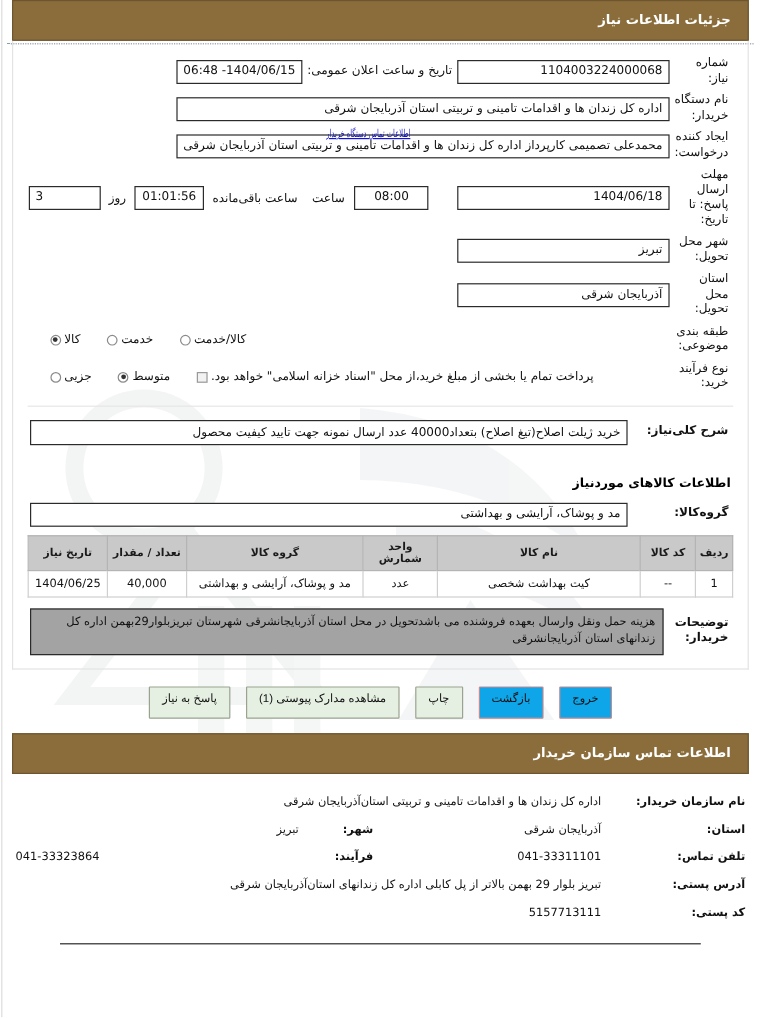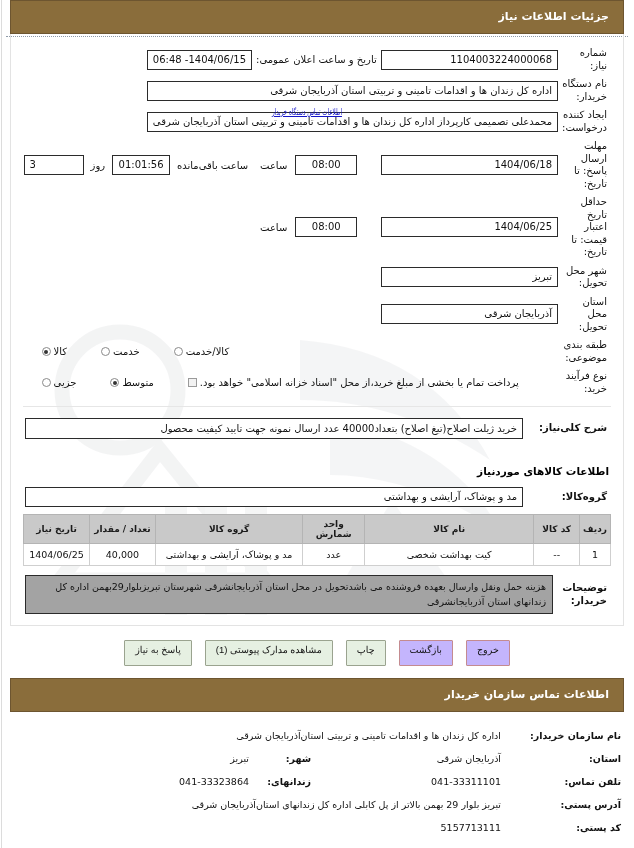--- a/index.html
+++ b/index.html
@@ -94,21 +94,21 @@
     font-size: 9px;
     text-decoration: underline;
     white-space: nowrap;
     letter-spacing: -2.2px;
     transform: scaleX(0.62);
     transform-origin: right center;
     z-index: 5;
     cursor: pointer;
   }
 
-  .radio-row { display: flex; align-items: flex-start; gap: 16px; flex-direction: row-reverse; justify-content: flex-start; }
+  .radio-row { display: flex; align-items: flex-start; gap: 4px; flex-direction: row-reverse; justify-content: flex-start; }
   .radio-item { display: inline-flex; align-items: center; gap: 3px; margin-left: 18px; flex-direction: row-reverse; }
   .radio {
     width: 9px; height: 9px; border-radius: 50%;
     border: 1px solid #8a8a8a; background: #fff; display: inline-block; position: relative;
   }
   .radio.on::after {
     content: ""; position: absolute; left: 1.5px; top: 1.5px;
     width: 4px; height: 4px; border-radius: 50%; background: #333;
   }
   .chk {
@@ -163,21 +163,21 @@
     font-size: 9.5px;
     padding: 3px 10px 10px 10px;
     border: 1px solid #7a7a7a;
     background: #e8f2e4;
     color: #111;
     cursor: pointer;
     border-radius: 1px;
     white-space: nowrap;
   }
   .btn.green { background: #e6f0e2; border-color: #9aa38f; }
-  .btn.red { background: #c4b5fd; border-color: #c48b90; }
+  .btn.red { background: #0ea5e9; border-color: #c48b90; }
 
   .contact-table { width: 100%; border-collapse: collapse; margin-top: 12px; }
   .contact-table td { font-size: 9.5px; padding: 6px 3px; color: #111; vertical-align: middle; }
   .ct-lbl { text-align: right; font-weight: bold; width: 88px; white-space: nowrap; }
   .ct-val { text-align: right; }
   .ct-lbl2 { text-align: right; font-weight: bold; white-space: nowrap; width: 62px; }
 
   .divider-strong { border: none; border-top: 1px solid #2a2a2a; margin: 14px 40px 14px 40px; }
 
   .num { direction: ltr; unicode-bidi: embed; }
@@ -259,33 +259,20 @@
             <td colspan="2">
               <div style="display:flex; flex-direction:row-reverse; align-items:center; gap:3px;">
                 <div class="fld" style="width:60px; text-align:left;">3</div>
                 <span class="inline-lbl">روز</span>
                 <div class="fld center" style="width:58px;">01:01:56</div>
                 <span class="inline-lbl">ساعت باقی‌مانده</span>
               </div>
             </td>
           </tr>
 
-          <tr>
-            <td class="lbl">حداقل تاریخ اعتبار قیمت: تا تاریخ:</td>
-            <td>
-              <div class="fld">1404/06/25</div>
-            </td>
-            <td style="text-align:right;">
-              <div style="display:flex; flex-direction:row-reverse; align-items:center; gap:4px;">
-                <span class="inline-lbl">ساعت</span>
-                <div class="fld center" style="width:62px;">08:00</div>
-              </div>
-            </td>
-            <td colspan="2"></td>
-          </tr>
 
           <tr>
             <td class="lbl">شهر محل تحویل:</td>
             <td>
               <div class="fld">تبریز</div>
             </td>
             <td colspan="3"></td>
           </tr>
 
           <tr>
@@ -419,22 +406,22 @@
         </tr>
         <tr>
           <td class="ct-lbl">استان:</td>
           <td class="ct-val" style="width:190px;">آذربایجان شرقی</td>
           <td class="ct-lbl2">شهر:</td>
           <td class="ct-val">تبریز</td>
         </tr>
         <tr>
           <td class="ct-lbl">تلفن تماس:</td>
           <td class="ct-val num" style="text-align:right;">041-33311101</td>
-          <td class="ct-lbl2">زندانهای:</td>
-          <td class="ct-val num" style="text-align:right;">041-33323864</td>
+          <td class="ct-lbl2">فرآیند:</td>
+          <td class="ct-val num" style="text-align:left;">041-33323864</td>
         </tr>
         <tr>
           <td class="ct-lbl">آدرس پستی:</td>
           <td class="ct-val" colspan="3">تبریز بلوار 29 بهمن بالاتر از پل کابلی  اداره کل زندانهای استان‌آذربایجان شرقی</td>
         </tr>
         <tr>
           <td class="ct-lbl">کد پستی:</td>
           <td class="ct-val num" style="text-align:right;" colspan="3">5157713111</td>
         </tr>
       </tbody>

